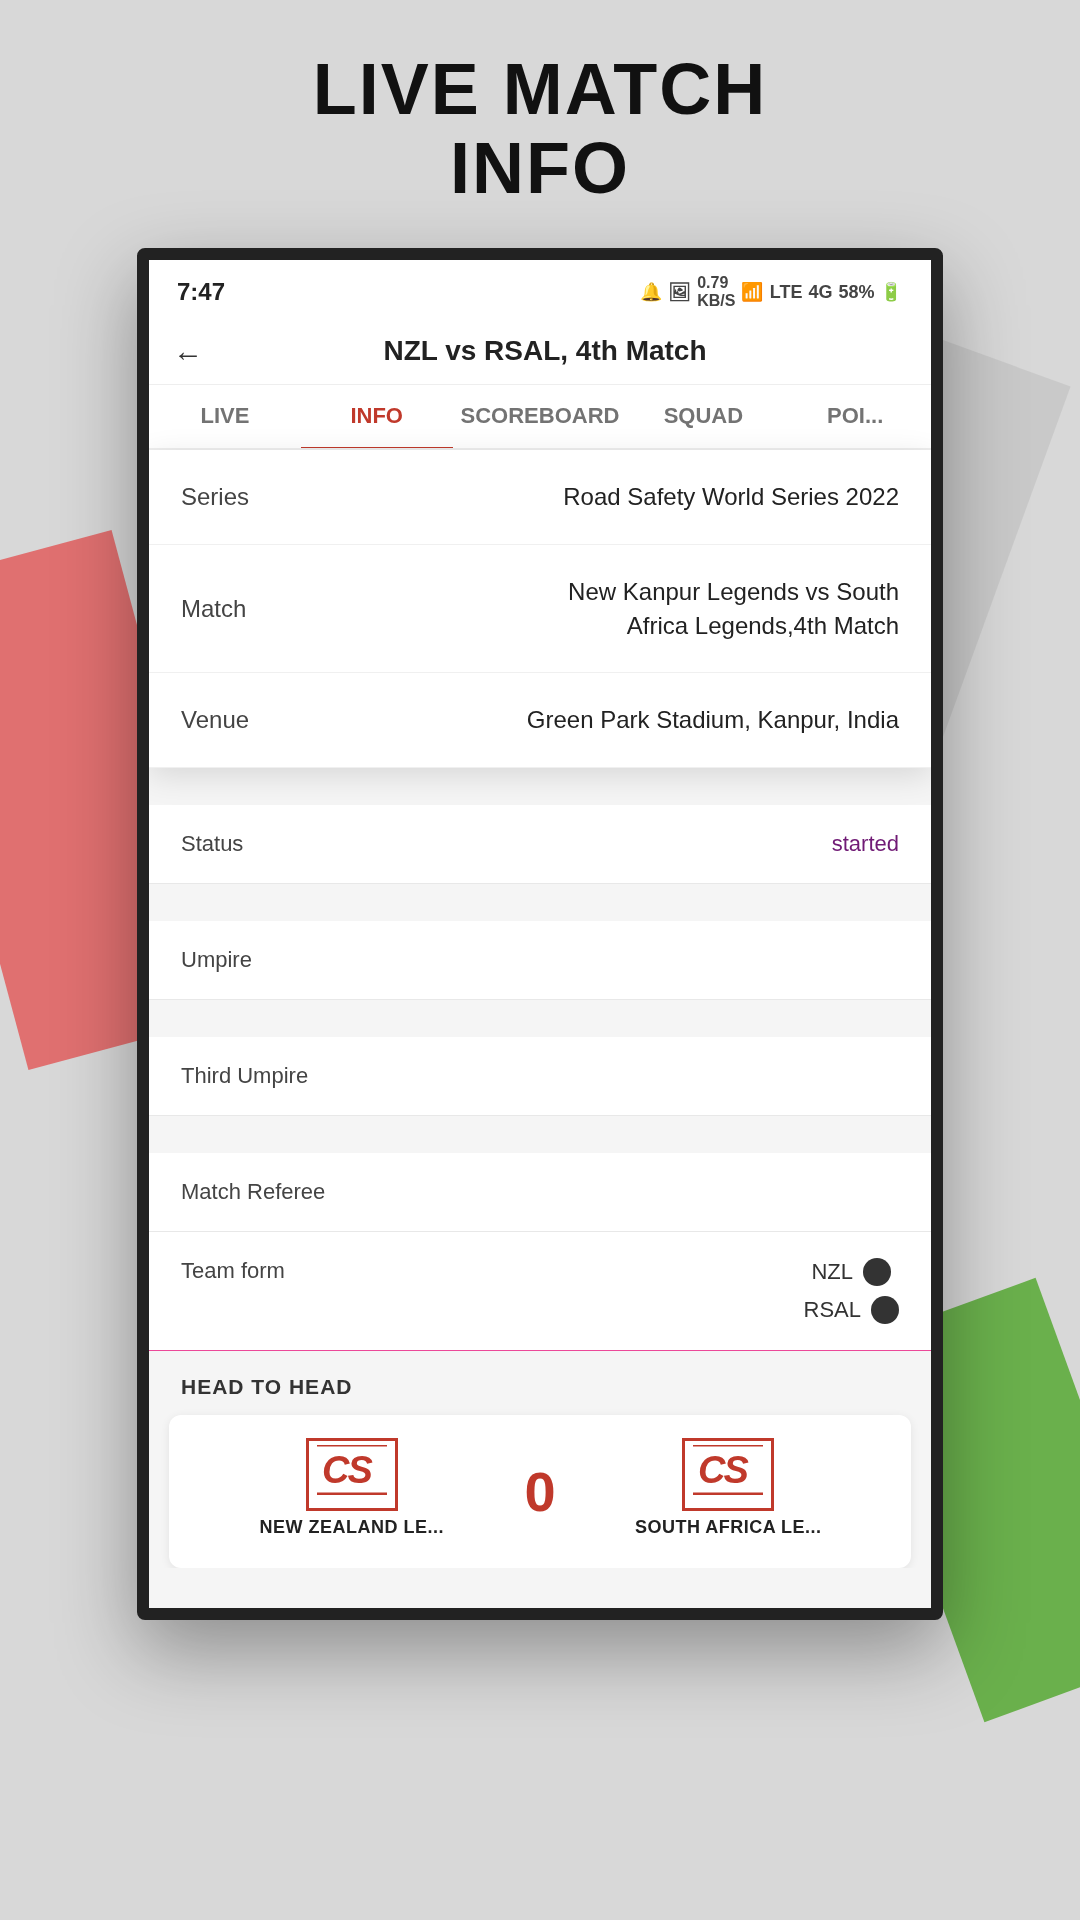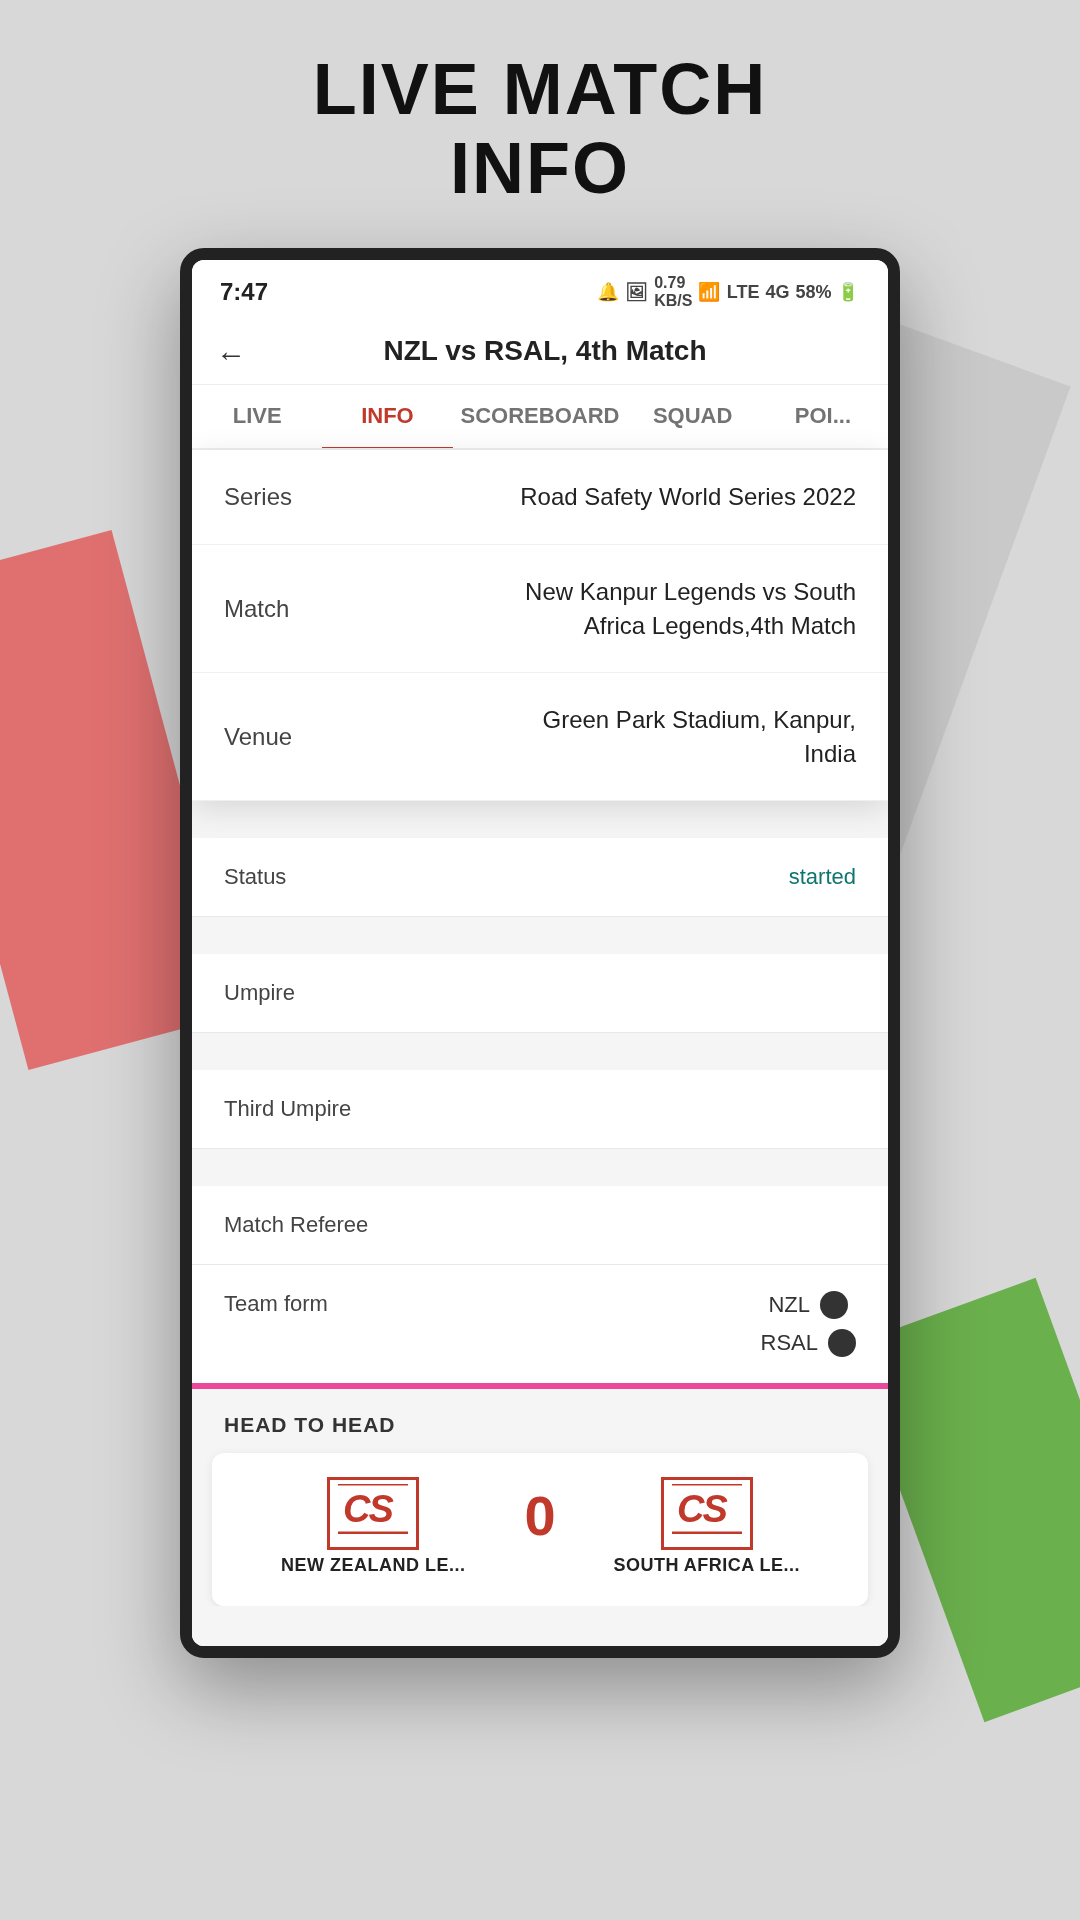--- a/index.html
+++ b/index.html
@@ -58,24 +58,24 @@
       font-weight: 900;
       color: #111;
       line-height: 1.1;
       letter-spacing: 2px;
     }
 
     
     .phone-mockup {
       position: relative;
       z-index: 2;
-      width: 720px;
+      width: 806px;
       margin: 0 auto;
       background: #f5f5f5;
-      border-radius: 24px;
+      border-radius: 8px;
       border: 12px solid #222;
       overflow: hidden;
       box-shadow: 0 30px 80px rgba(0,0,0,0.35);
     }
 
     
     .status-bar {
       background: white;
       display: flex;
       justify-content: space-between;
@@ -179,32 +179,32 @@
       border-bottom: 1px solid #e8e8e8;
       background: white;
       margin-top: 37px;
     }
     .content-label {
       font-size: 22px;
       color: #444;
     }
     .content-value {
       font-size: 22px;
-      color: #0f766e;
+      color: #701a75;
       text-align: right;
     }
 
     
     .team-form-row {
       display: flex;
       justify-content: space-between;
       align-items: flex-start;
       padding: 26px 32px;
       background: white;
-      border-bottom: 6px solid #ec4899;
+      border-bottom: 1px solid #ec4899;
     }
     .team-form-label {
       font-size: 22px;
       color: #444;
     }
     .team-form-values {
       display: flex;
       flex-direction: column;
       align-items: center;
       gap: 10px;
@@ -235,20 +235,21 @@
       color: #333;
       letter-spacing: 1px;
     }
 
     .h2h-card {
       background: white;
       margin: 0 20px;
       border-radius: 12px;
       padding: 30px;
       display: flex;
+      align-items: center;
       justify-content: space-between;
       box-shadow: 0 2px 10px rgba(0,0,0,0.08);
     }
     .h2h-team {
       display: flex;
       flex-direction: column;
       align-items: center;
       gap: 12px;
       flex: 1;
     }

